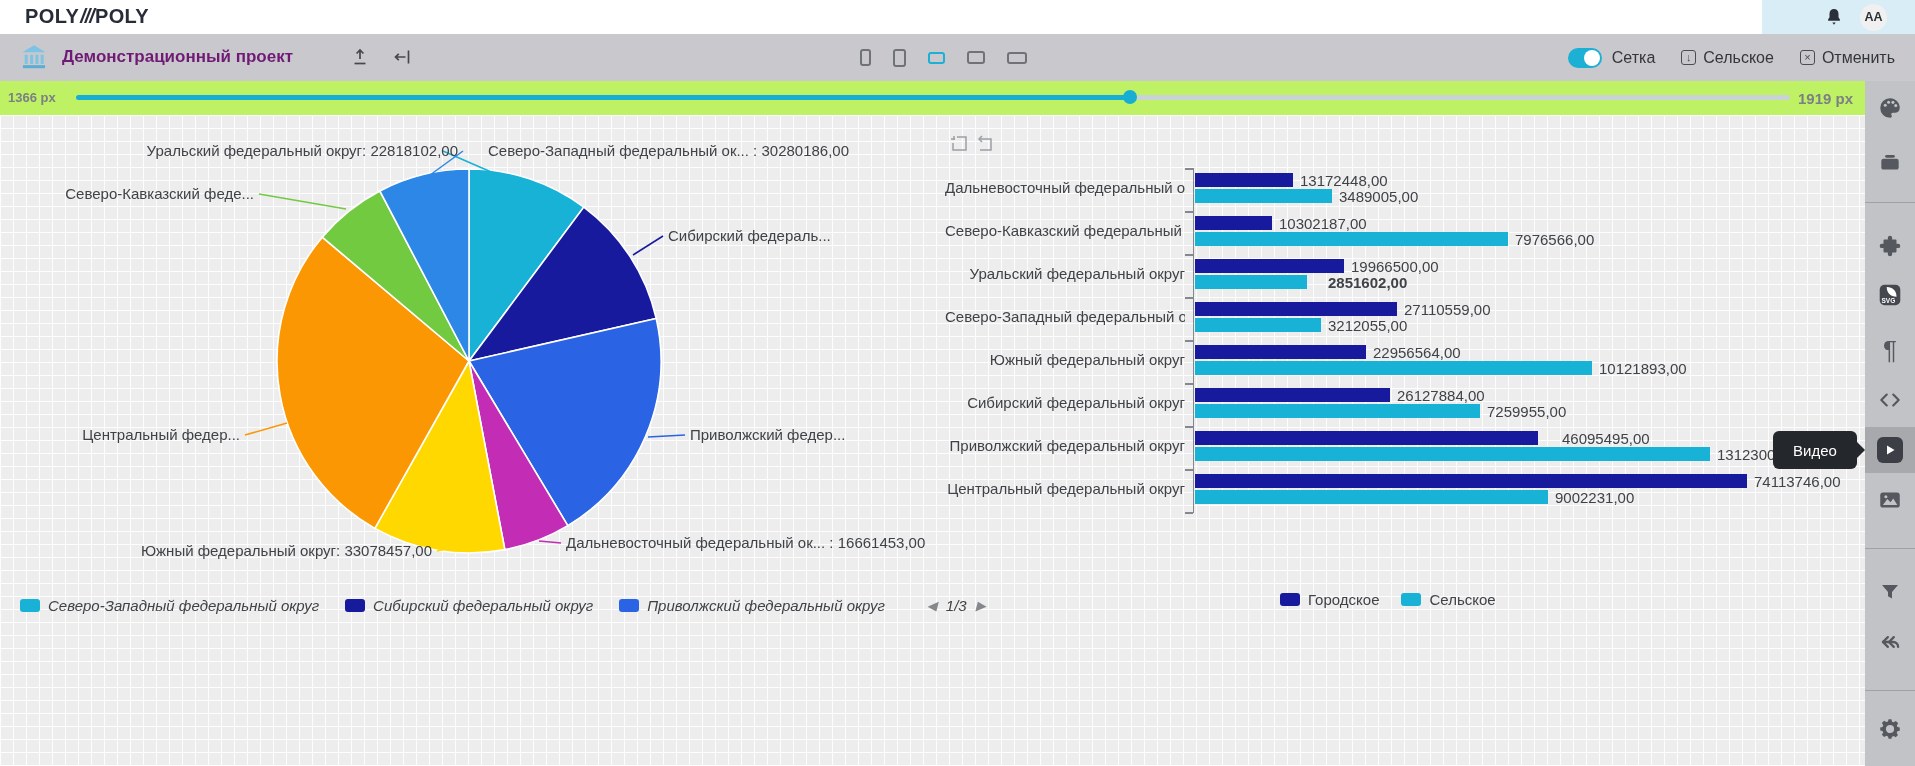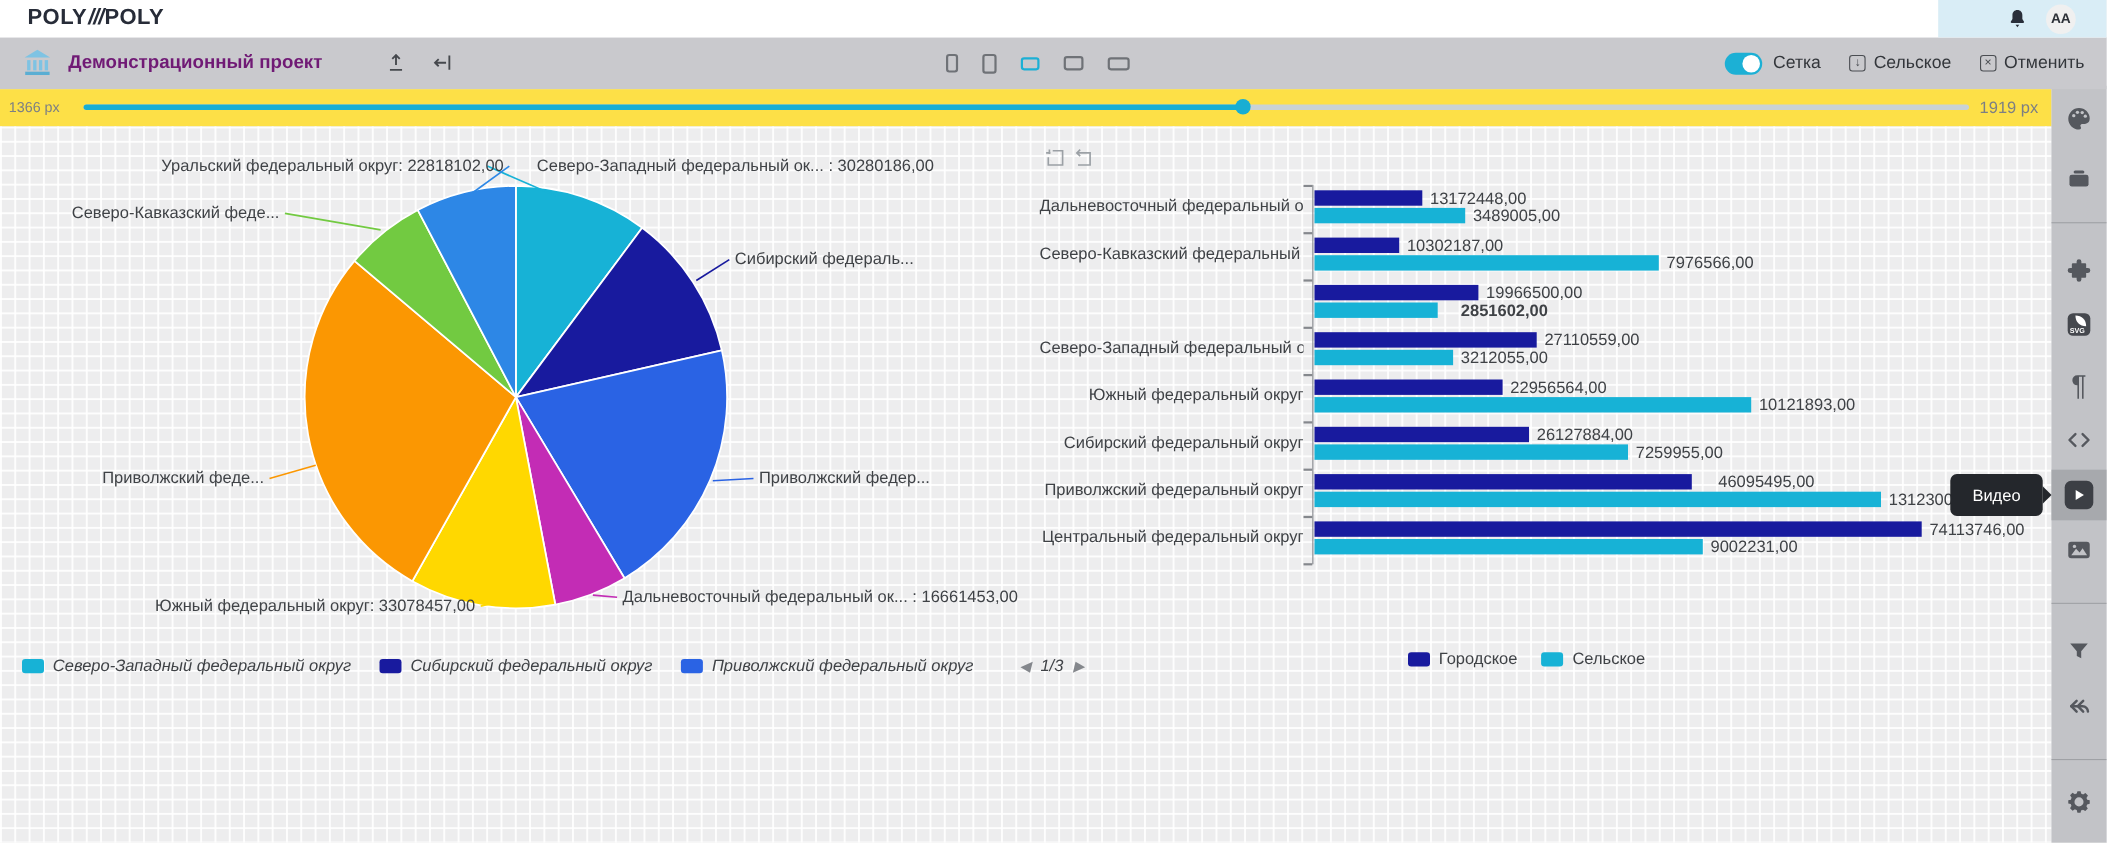--- a/index.html
+++ b/index.html
@@ -32,21 +32,21 @@
   .dev-monitor{width:18px;height:13px;}
   .dev-wide{width:20px;height:12px;}
   .toolbar-right{position:absolute;right:20px;top:0;height:47px;display:flex;align-items:center;}
   .toggle{width:34px;height:20px;border-radius:10px;background:#1cb0d5;position:relative;cursor:pointer;}
   .toggle .knob{position:absolute;right:2px;top:2px;width:16px;height:16px;border-radius:50%;background:#fff;}
   .tb-label{font-size:16px;color:#33363b;margin-left:10px;}
   .tb-btn{display:flex;align-items:center;gap:7px;margin-left:26px;cursor:pointer;font-size:16px;color:#33363b;}
   .sq-ic{width:15px;height:15px;border:1.6px solid #4a4d52;border-radius:3px;display:flex;
     align-items:center;justify-content:center;font-size:11px;line-height:1;color:#4a4d52;box-sizing:border-box;}
   
-  .slider-row{position:absolute;left:0;top:81px;width:1865px;height:34px;background:#fde047;}
+  .slider-row{position:absolute;left:0;top:81px;width:1865px;height:34px;background:#bef264;font-weight:bold;}
   .slider-min{position:absolute;left:8px;top:9px;font-size:13px;color:#7c7f84;}
   .slider-max{position:absolute;right:12px;top:9px;font-size:15px;color:#7c7f84;}
   .track{position:absolute;left:76px;top:14px;width:1714px;height:5px;border-radius:3px;background:#c9d2d6;cursor:pointer;}
   .track-fill{position:absolute;left:0;top:0;height:5px;width:1054px;border-radius:3px;background:#18aed3;}
   .thumb{position:absolute;left:1047px;top:-5px;width:14px;height:14px;border-radius:50%;background:#18aed3;cursor:pointer;}
   
   .canvas{position:absolute;left:0;top:115px;width:1865px;height:651px;
     background-color:#ededee;
     background-image:linear-gradient(to right,rgba(255,255,255,.9) 1.5px,transparent 1.5px),
                      linear-gradient(to bottom,rgba(255,255,255,.9) 1.5px,transparent 1.5px);
@@ -195,20 +195,21 @@
       <div class="bar-cat" style="top: 0px;">Дальневосточный федеральный ок...</div>
       <div class="bar" style="left: 250px; top: 0px; width: 98px; background: rgb(24, 26, 158);"></div>
       <div class="bar-val" style="left: 355px; top: 0px;">13172448,00</div>
       <div class="bar" style="left: 250px; top: 16px; width: 137px; background: rgb(23, 178, 214);"></div>
       <div class="bar-val" style="left: 394px; top: 16px;">3489005,00</div>
       <div class="bar-cat" style="top: 43px;">Северо-Кавказский федеральный ...</div>
       <div class="bar" style="left: 250px; top: 43px; width: 77px; background: rgb(24, 26, 158);"></div>
       <div class="bar-val" style="left: 334px; top: 43px;">10302187,00</div>
       <div class="bar" style="left: 250px; top: 59px; width: 313px; background: rgb(23, 178, 214);"></div>
       <div class="bar-val" style="left: 570px; top: 59px;">7976566,00</div>
+      <div class="bar-cat" style="top: 86px;">Уральский федеральный округ</div>
       <div class="bar" style="left: 250px; top: 86px; width: 149px; background: rgb(24, 26, 158);"></div>
       <div class="bar-val" style="left: 406px; top: 86px; text-align: right;">19966500,00</div>
       <div class="bar" style="left: 250px; top: 102px; width: 112px; background: rgb(23, 178, 214);"></div>
       <div class="bar-val" style="left: 383px; top: 102px; font-weight: bold;">2851602,00</div>
       <div class="bar-cat" style="top: 129px;">Северо-Западный федеральный ок...</div>
       <div class="bar" style="left: 250px; top: 129px; width: 202px; background: rgb(24, 26, 158);"></div>
       <div class="bar-val" style="left: 459px; top: 129px;">27110559,00</div>
       <div class="bar" style="left: 250px; top: 145px; width: 126px; background: rgb(23, 178, 214);"></div>
       <div class="bar-val" style="left: 383px; top: 145px;">3212055,00</div>
       <div class="bar-cat" style="top: 172px;">Южный федеральный округ</div>
@@ -261,21 +262,21 @@
     <div class="legend-item">
       <span class="swatch" style="background: rgb(23, 178, 214);"></span>
       <span>Сельское</span>
     </div>
   </div>
 <div class="pie-callout" style="left: 448px; top: 27px; padding-left: 40px;">Северо-Западный федеральный ок... : 30280186,00</div>
     <div class="pie-callout" style="left: 668px; top: 112px;">Сибирский федераль...</div>
     <div class="pie-callout" style="left: 690px; top: 311px;">Приволжский федер...</div>
     <div class="pie-callout" style="left: 566px; top: 419px;">Дальневосточный федеральный ок... : 16661453,00</div>
     <div class="pie-callout" style="right: 1433px; top: 427px;">Южный федеральный округ: 33078457,00</div>
-    <div class="pie-callout" style="right: 1625px; top: 311px;">Приволжский феде...</div>
+    <div class="pie-callout" style="right: 1625px; top: 311px;">Центральный федер...</div>
     <div class="pie-callout" style="right: 1611px; top: 70px;">Северо-Кавказский феде...</div>
     <div class="pie-callout" style="right: 1407px; top: 27px;">Уральский федеральный округ: 22818102,00</div>
   </div>
 
 <div class="sidebar">
   <div class="sb-item" style="top:7px;">
     <svg width="26" height="26" viewBox="0 0 24 24">
         <path fill="#55585e" d="M12 3a9 9 0 1 0 0 18c1.6 0 2.1-1.1 1.4-2.3-.6-1.1-.1-2.4 1.4-2.4H17a4.8 4.8 0 0 0 4-4.6C21 7 17 3 12 3z"></path>
         <circle cx="7.6" cy="9.4" r="1.4" fill="#c2c3c7"></circle>
         <circle cx="10.7" cy="6.6" r="1.4" fill="#c2c3c7"></circle>

